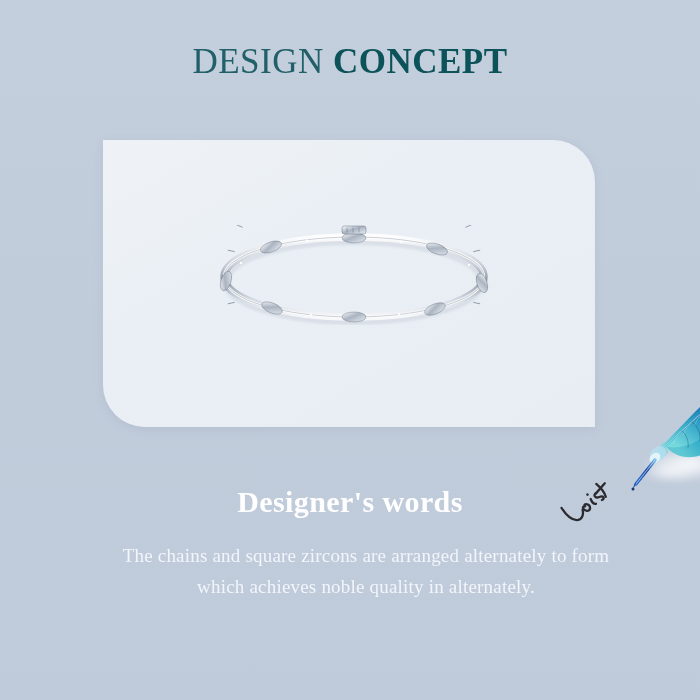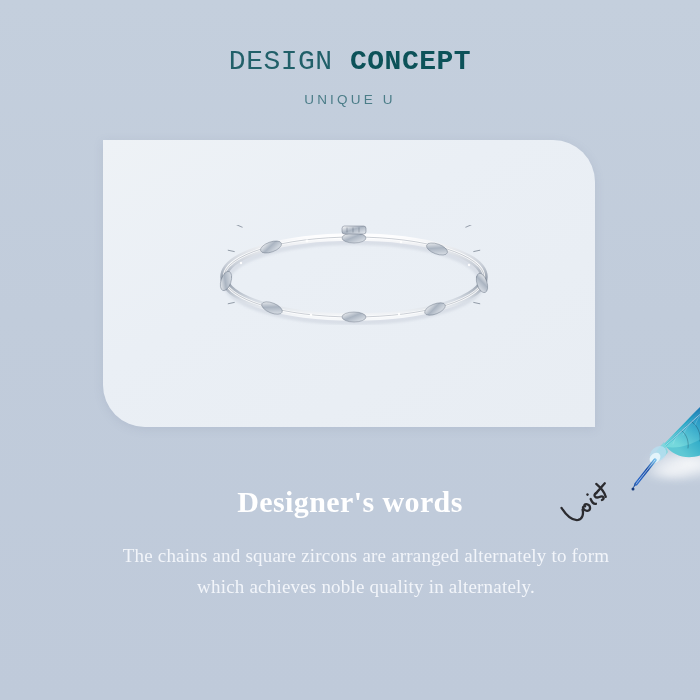--- a/index.html
+++ b/index.html
@@ -26,22 +26,22 @@
 
   
   .header {
     position: absolute;
     top: 44px;
     left: 0;
     width: 700px;
     text-align: center;
   }
   .title-line {
-    font-family: Liberation Mono, monospace;
-    font-size: 28px;
+    font-family: Liberation Serif, serif;
+    font-size: 35px;
     line-height: 36px;
     color: #12565c;
     letter-spacing: 0.5px;
     white-space: nowrap;
   }
   .title-word-light {
     font-weight: 400;
     color: #216069;
   }
   .title-word-bold {
@@ -139,21 +139,20 @@
 </head>
 <body>
 
 <div class="page">
 
   <div class="header">
     <div class="title-line">
       <span class="title-word-light">DESIGN</span>
       <span class="title-word-bold">CONCEPT</span>
     </div>
-    <div class="subtitle">UNIQUE U</div>
   </div>
 
   <div class="card-wrap">
     <div class="card"></div>
 
     <div class="bracelet">
       <svg viewBox="0 0 285 100" xmlns="http://www.w3.org/2000/svg" aria-label="bracelet">
         <defs>
           <linearGradient id="silver" x1="0" y1="0" x2="0" y2="1">
             <stop offset="0%" stop-color="#fdfdfe"></stop>

